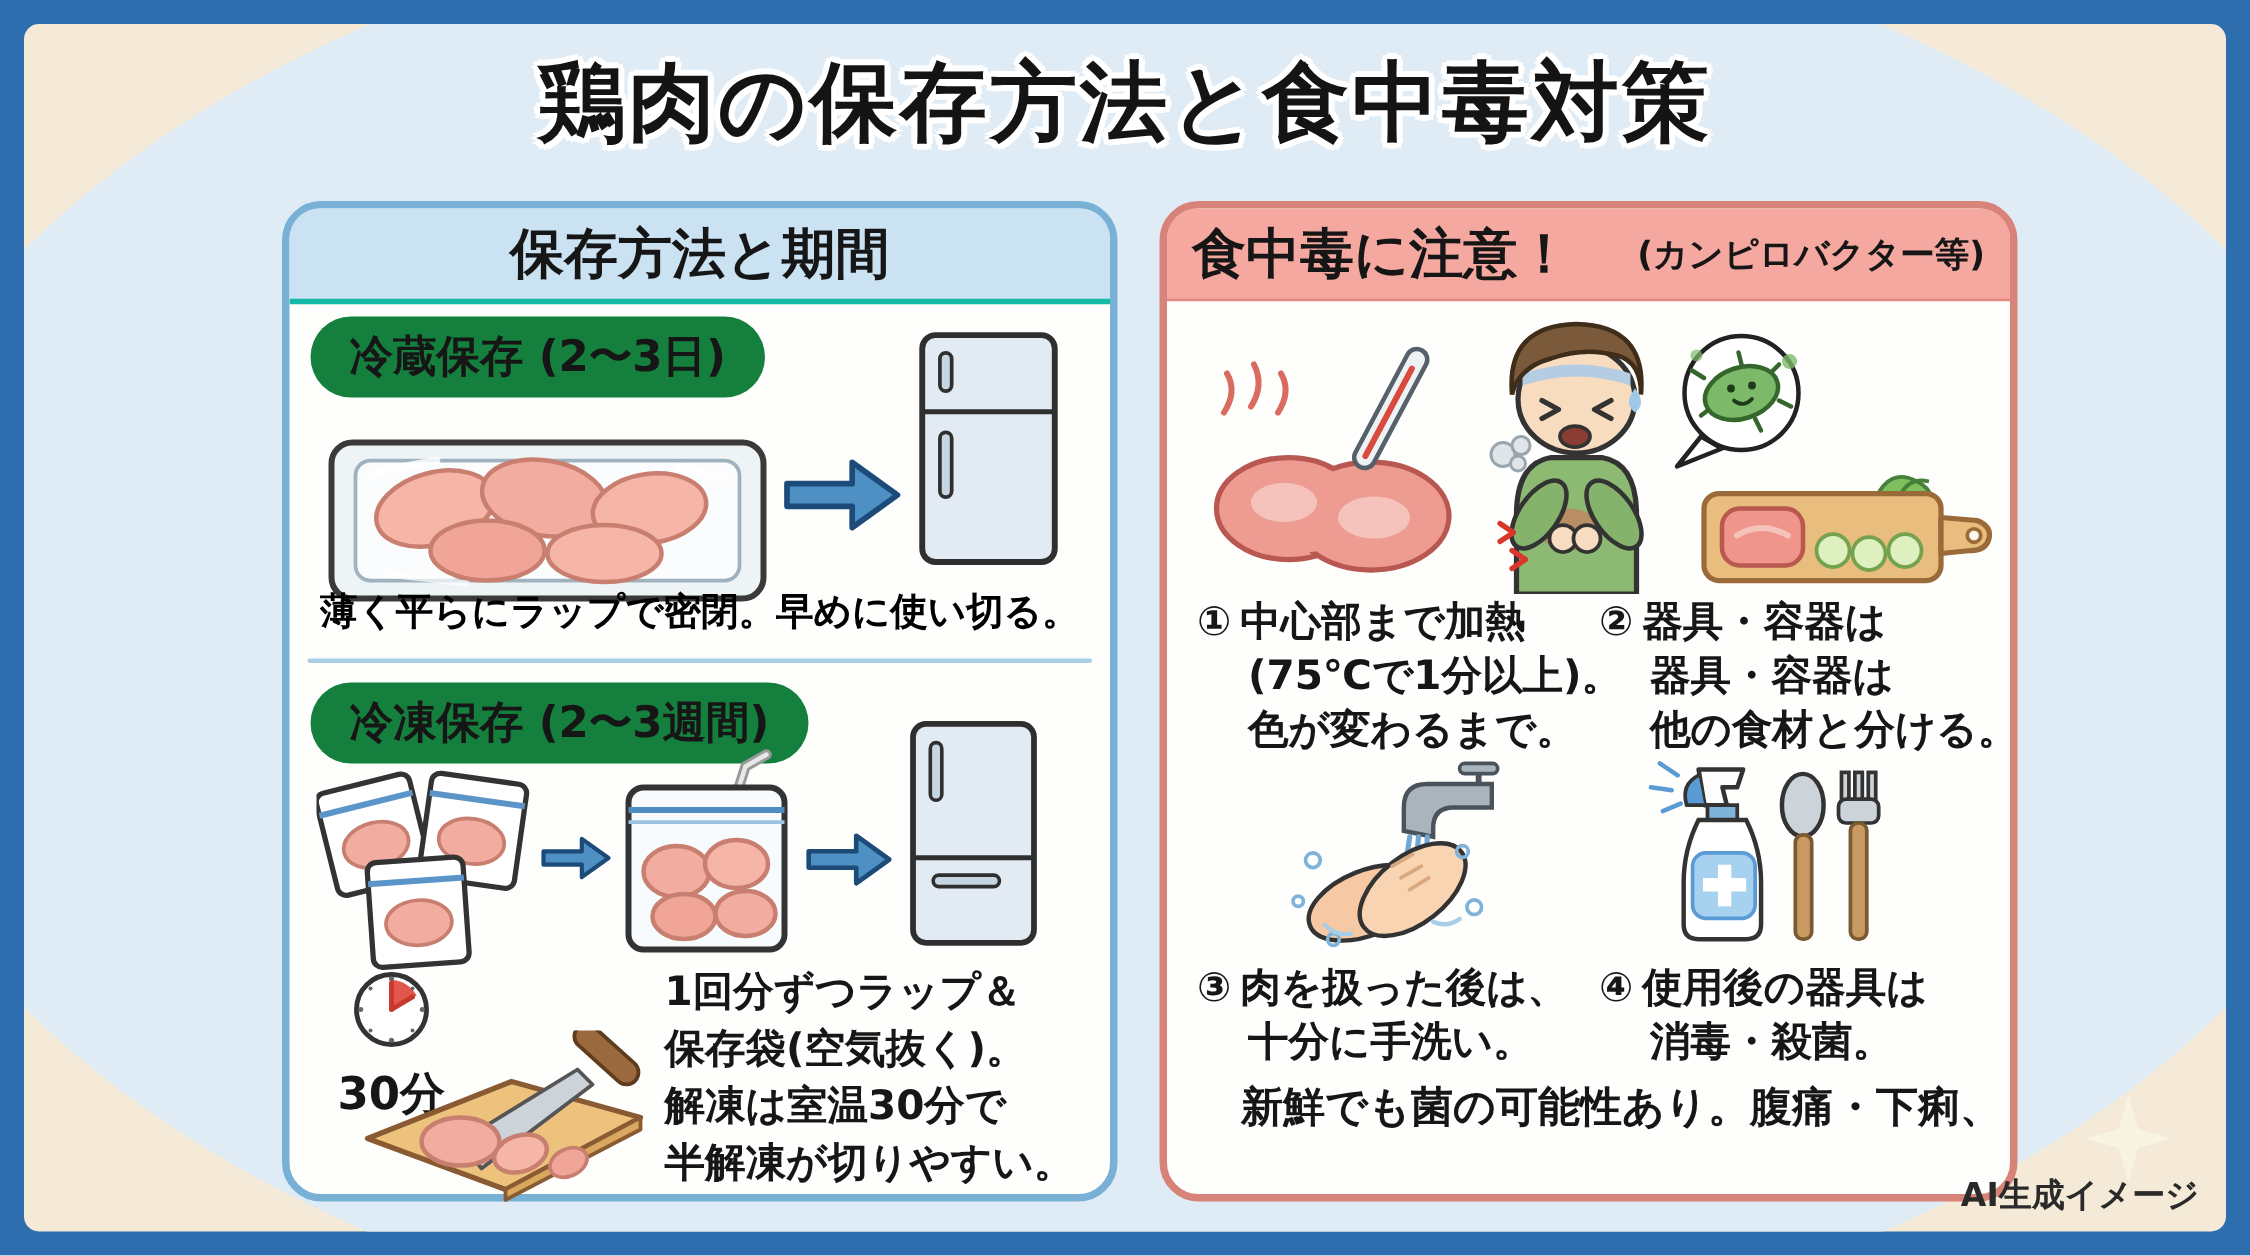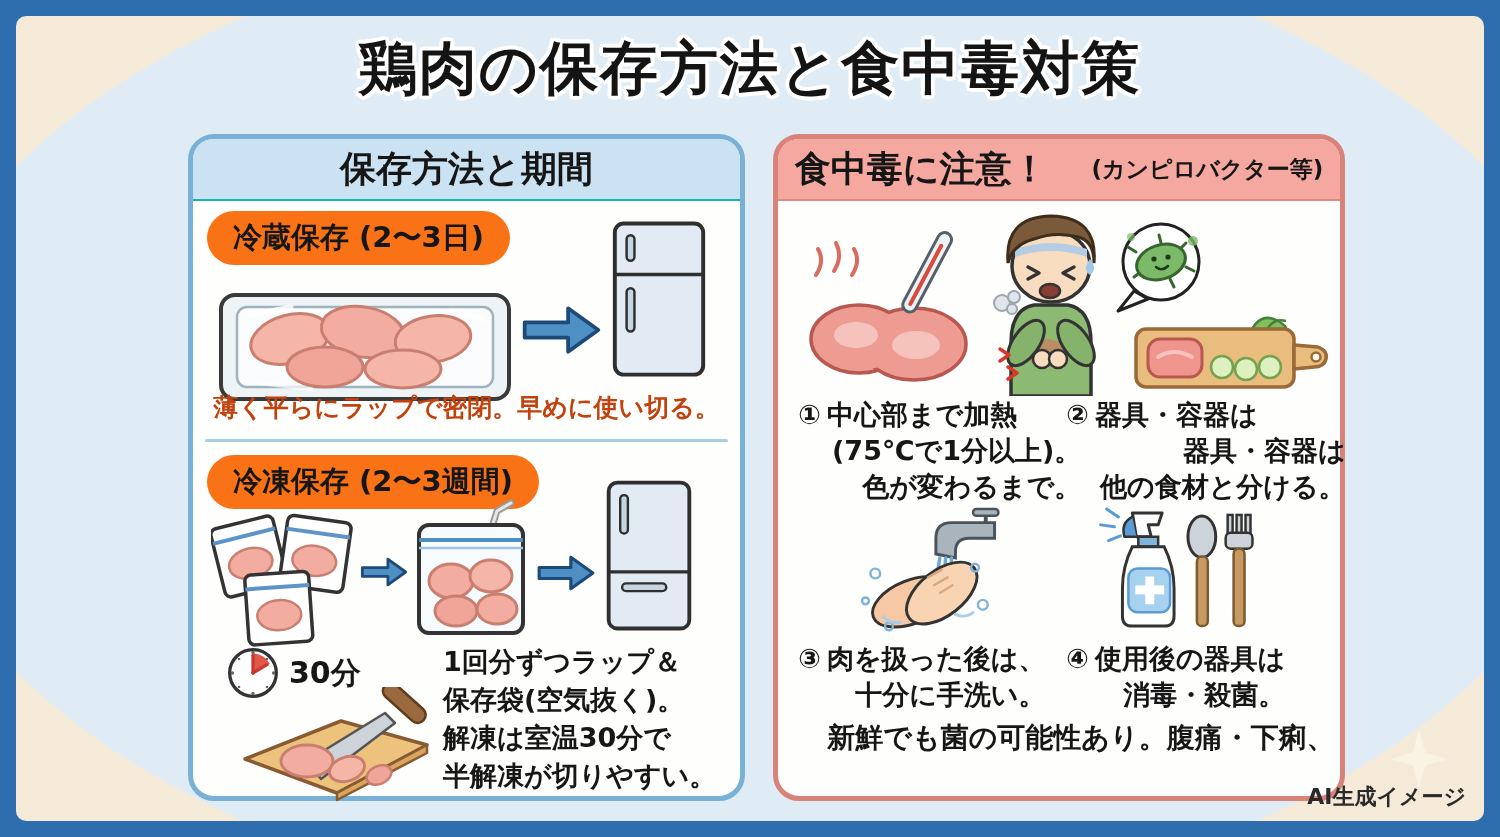--- a/index.html
+++ b/index.html
@@ -6,35 +6,35 @@
   body{font-family:"DejaVu Sans","Liberation Sans",sans-serif;}
   .stage{position:relative;width:1500px;height:837px;background:#2e6dae;overflow:hidden;}
   .inner{position:absolute;left:16px;top:16px;right:16px;bottom:16px;background:#f4ead7;border-radius:10px;overflow:hidden;}
   .blueblob{position:absolute;left:50%;top:50%;width:1700px;height:1000px;transform:translate(-50%,-50%);background:#dfecf6;border-radius:50%;}
   .title{position:absolute;left:0;right:0;top:30px;text-align:center;font-size:58px;font-weight:900;color:#141414;letter-spacing:2px;
     text-shadow:-3px -3px 0 #fff,3px -3px 0 #fff,-3px 3px 0 #fff,3px 3px 0 #fff,0 -4px 0 #fff,0 4px 0 #fff,-4px 0 0 #fff,4px 0 0 #fff;}
   .panel{position:absolute;top:134px;height:667px;background:#fefefc;border-radius:26px;box-sizing:border-box;}
   .panel-left{left:188px;width:557px;border:5px solid #79b1d6;}
   .panel-right{left:773px;width:572px;border:5px solid #d8837a;}
   .panel-header{position:absolute;left:0;right:0;top:0;height:60px;border-radius:20px 20px 0 0;display:flex;align-items:center;justify-content:center;gap:10px;}
-  .panel-left .panel-header{background:#cbe2f2;border-bottom:2px solid #14b8a6;}
+  .panel-left .panel-header{background:#cbe2f2;border-bottom:4px solid #14b8a6;}
   .panel-right .panel-header{background:#f4a89f;border-bottom:2px solid #e08a80;gap:44px;}
   .panel-header .main{font-size:36px;font-weight:800;color:#161616;}
   .panel-header .sub{font-size:23px;font-weight:800;color:#161616;}
-  .pill{position:absolute;left:14px;background:#f97316;border-radius:32px;padding:7px 26px;font-size:29px;font-weight:800;color:#161616;white-space:nowrap;}
-  .caption{position:absolute;left:0;right:0;text-align:center;font-size:25px;font-weight:800;color:#c2410c;white-space:nowrap;}
+  .pill{position:absolute;left:14px;background:#15803d;border-radius:32px;padding:7px 26px;font-size:29px;font-weight:800;color:#161616;white-space:nowrap;}
+  .caption{position:absolute;left:0;right:0;text-align:center;font-size:25px;font-weight:800;color:#000000;white-space:nowrap;}
   .divider{position:absolute;left:12px;right:12px;height:3px;background:#a9cfe5;border-radius:2px;}
   .abs{position:absolute;}
   .timer-row{position:absolute;display:flex;align-items:center;gap:8px;}
   .timer-label{font-size:30px;font-weight:800;color:#161616;}
   .note{position:absolute;font-size:27px;font-weight:800;color:#161616;line-height:38px;white-space:nowrap;}
   .point{position:absolute;font-size:27px;font-weight:800;color:#161616;line-height:36px;white-space:nowrap;}
   .point .row1{display:flex;gap:6px;}
   .point .num{flex:none;}
-  .point .cont{padding-left:34px;text-align:right;}
+  .point .cont{padding-left:34px;}
   .footer-note{position:absolute;left:0;right:0;text-align:center;font-size:28px;font-weight:800;color:#161616;line-height:41px;white-space:nowrap;}
   .ai-label{position:absolute;right:34px;top:782px;font-size:22px;font-weight:800;color:#2a2a2a;}
   .sparkle{position:absolute;right:52px;top:730px;width:58px;height:58px;background:#f9f3e4;
     clip-path:polygon(50% 0,61% 39%,100% 50%,61% 61%,50% 100%,39% 61%,0 50%,39% 39%);}
   svg{display:block;}
 </style>
 </head>
 <body>
 
 <div class="stage">
@@ -135,21 +135,21 @@
 
     <div class="abs" style="left:408px;top:338px;width:96px;height:160px;">
       <svg viewBox="0 0 100 165" width="96" height="160">
         <rect x="8" y="5" width="84" height="152" rx="9" fill="#e2ebf3" stroke="#2f2f2f" stroke-width="4"></rect>
         <line x1="8" y1="98" x2="92" y2="98" stroke="#2f2f2f" stroke-width="3.5"></line>
         <rect x="20" y="18" width="8" height="40" rx="4" fill="#c6d5e2" stroke="#2f2f2f" stroke-width="2.5"></rect>
         <rect x="22" y="110" width="46" height="8" rx="4" fill="#c6d5e2" stroke="#2f2f2f" stroke-width="2.5"></rect>
       </svg>
     </div>
 
-    <div class="timer-row" style="left:32px;top:506px;">
+    <div class="timer-row" style="left:32px;top:506px;flex-direction:column;">
       <span>
         <svg viewBox="0 0 60 60" width="56" height="56">
           <circle cx="30" cy="30" r="25" fill="#ffffff" stroke="#333" stroke-width="3.5"></circle>
           <path d="M30,30 L30,9 A21,21 0 0 1 48,20 Z" fill="#e2574a"></path>
           <line x1="30" y1="30" x2="30" y2="11" stroke="#c9382c" stroke-width="3.5" stroke-linecap="round"></line>
           <line x1="30" y1="30" x2="45" y2="21" stroke="#c9382c" stroke-width="3.5" stroke-linecap="round"></line>
           <g fill="#666">
             <circle cx="30" cy="8" r="1.8"></circle>
               <circle cx="52" cy="30" r="1.8"></circle>
               <circle cx="30" cy="52" r="1.8"></circle>

